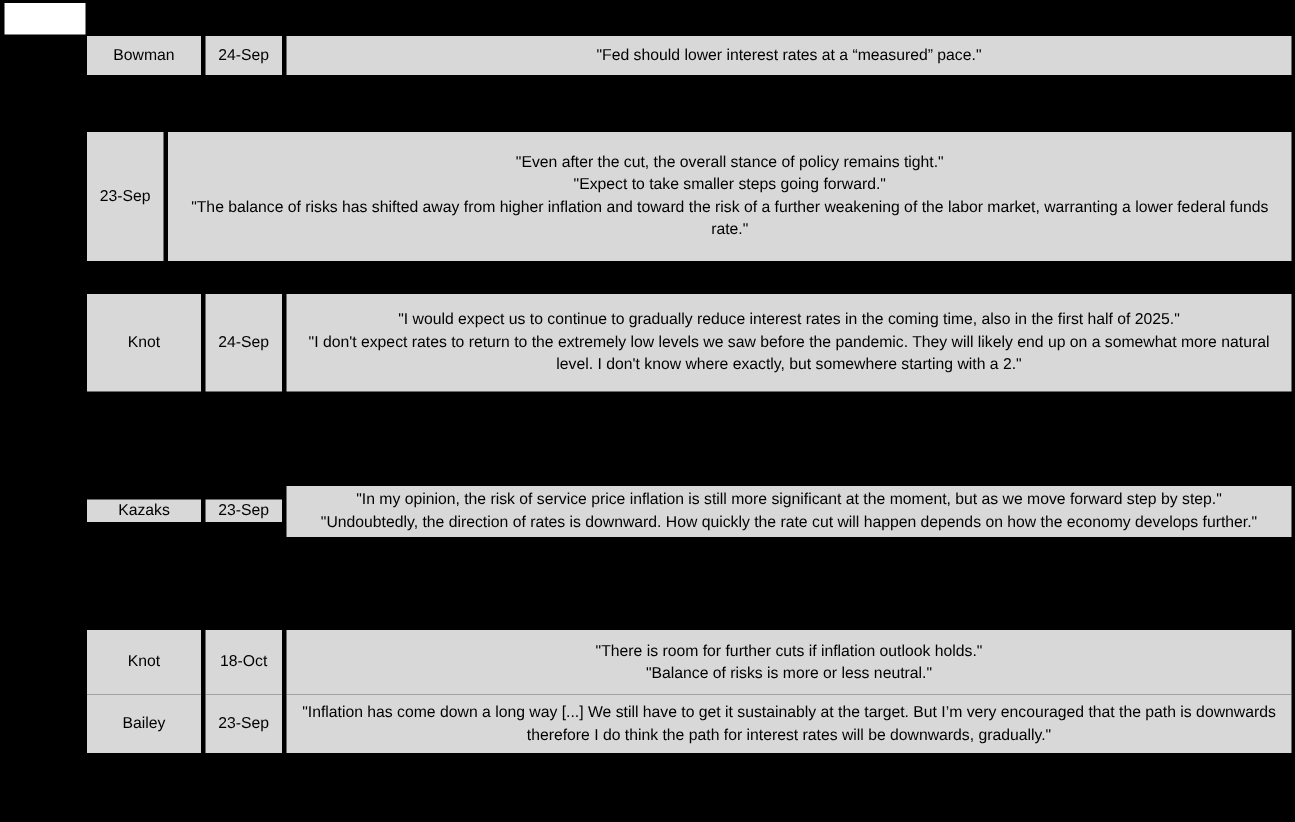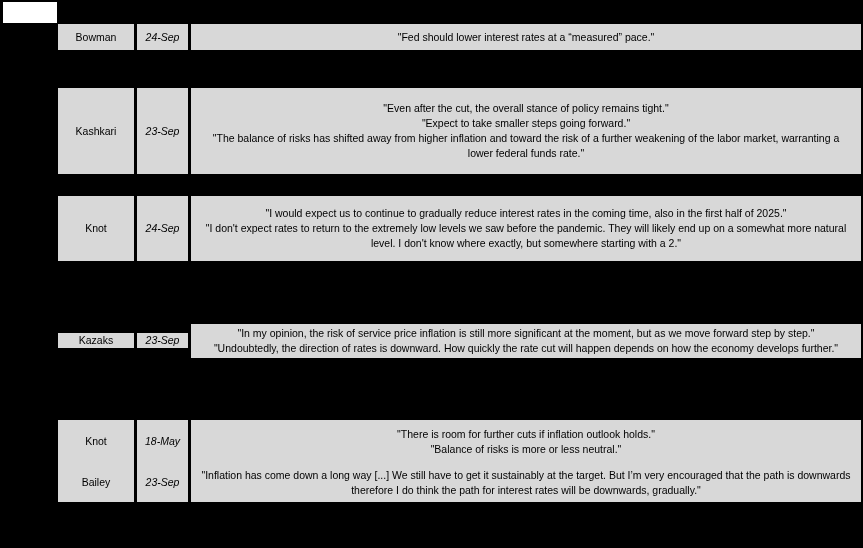--- a/index.html
+++ b/index.html
@@ -46,40 +46,39 @@
     flex-direction: column;
     justify-content: center;
     align-items: center;
     text-align: center;
     color: #000000;
     font-size: 10.5px;
     line-height: 15px;
     box-sizing: border-box;
   }
   .cell.speaker { width: 76px; flex: 0 0 76px; }
-  .cell.date    { width: 51px; flex: 0 0 51px; font-style: italic; }
+  .cell.date    { width: 51px; flex: 0 0 51px; }
   .cell.quote   { flex: 1 1 auto; padding: 2px 8px; }
   .quote-line { width: 100%; }
 </style>
 </head>
 <body>
 
 <div class="white-box"></div>
 
 <div class="speakers-table" id="speakers-table">
   <div class="row r1">
     <div class="cell speaker">Bowman</div>
     <div class="cell date">24-Sep</div>
     <div class="cell quote">
         <div class="quote-line">"Fed should lower interest rates at a “measured” pace."</div>
       </div>
   </div>
 
   <div class="row r2">
-    <div class="cell speaker">Kashkari</div>
     <div class="cell date">23-Sep</div>
     <div class="cell quote">
         <div class="quote-line">"Even after the cut, the overall stance of policy remains tight."</div>
         <div class="quote-line">"Expect to take smaller steps going forward."</div>
         <div class="quote-line">"The balance of risks has shifted away from higher inflation and toward the risk of a further weakening of the labor market, warranting a lower federal funds rate."</div>
       </div>
   </div>
 
   <div class="row r3">
     <div class="cell speaker">Knot</div>
@@ -94,21 +93,21 @@
     <div class="cell speaker">Kazaks</div>
     <div class="cell date">23-Sep</div>
     <div class="cell quote">
         <div class="quote-line">"In my opinion, the risk of service price inflation is still more significant at the moment, but as we move forward step by step."</div>
         <div class="quote-line">"Undoubtedly, the direction of rates is downward. How quickly the rate cut will happen depends on how the economy develops further."</div>
       </div>
   </div>
 
   <div class="row r5">
     <div class="cell speaker">Knot</div>
-    <div class="cell date">18-May</div>
+    <div class="cell date">18-Oct</div>
     <div class="cell quote">
         <div class="quote-line">"There is room for further cuts if inflation outlook holds."</div>
         <div class="quote-line">"Balance of risks is more or less neutral."</div>
       </div>
   </div>
 
   <div class="row r6">
     <div class="cell speaker">Bailey</div>
     <div class="cell date">23-Sep</div>
     <div class="cell quote">

